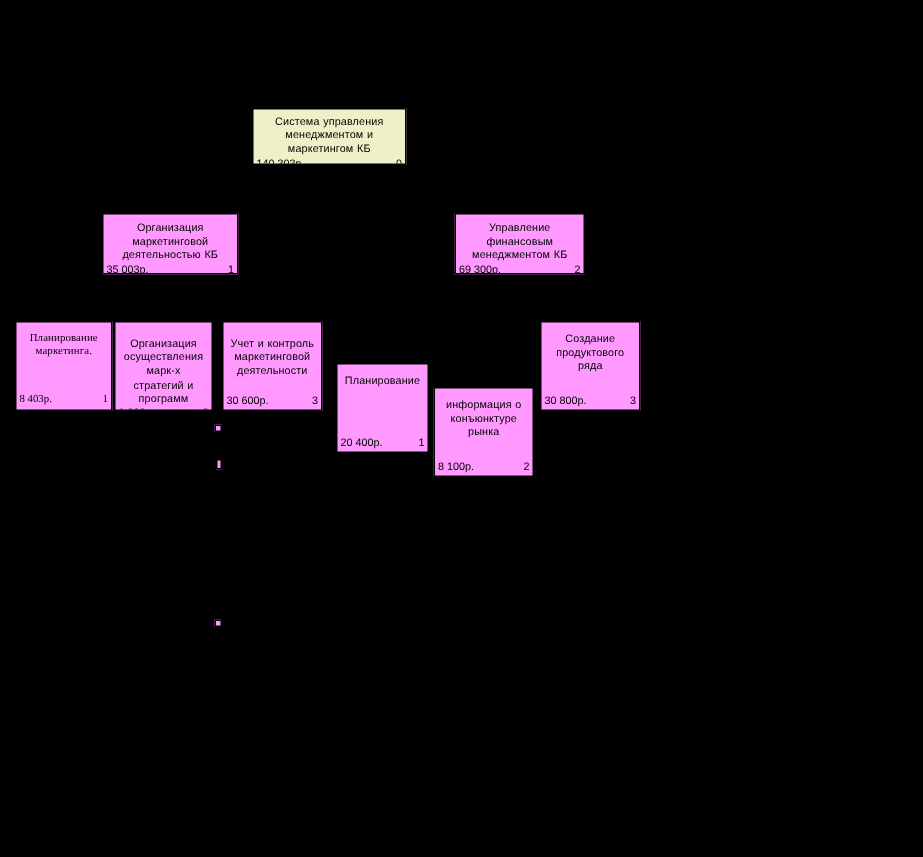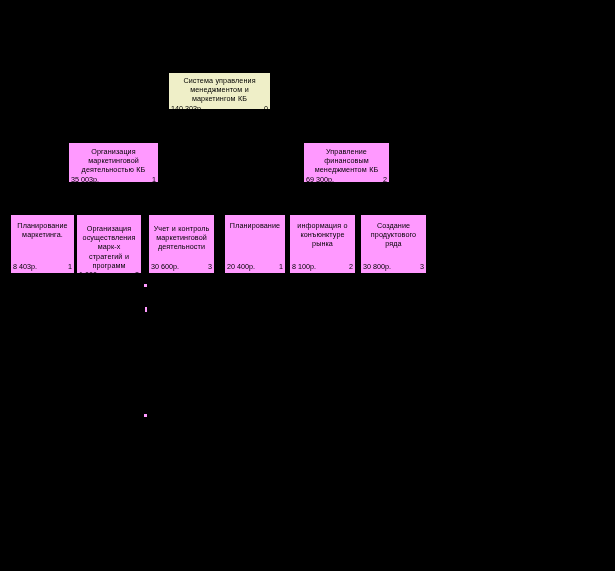--- a/index.html
+++ b/index.html
@@ -68,25 +68,25 @@
     width: 103px; height: 38px;
   }
   .root-box .title { padding-top: 3px; }
 
   
   .l1-left  { left: 68px;  top: 142px; width: 91px; height: 41px; }
   .l1-right { left: 283px; top: 142px; width: 87px; height: 41px; margin-left: 20px; }
 
   
   .l2 { top: 214px; height: 60px; }
-  .l2-a { left: 10px;  width: 65px; }
+  .l2-a { left: 10px;  width: 65px; font-family: Liberation Serif, serif; }
   .l2-b { left: 76px;  width: 66px; }
   .l2-c { left: 148px; width: 67px; }
-  .l2-d { left: 224px; width: 62px; }
-  .l2-e { left: 289px; width: 67px; }
+  .l2-d { left: 224px; width: 62px; margin-top: 28px; }
+  .l2-e { left: 289px; width: 67px; margin-top: 44px; }
   .l2-f { left: 360px; width: 67px; }
 
   .l2 .title {
     padding-top: 6px;
   }
   .l2-b .title, .l2-c .title { padding-top: 9px; }
 
   
   .artifact {
     position: absolute;

